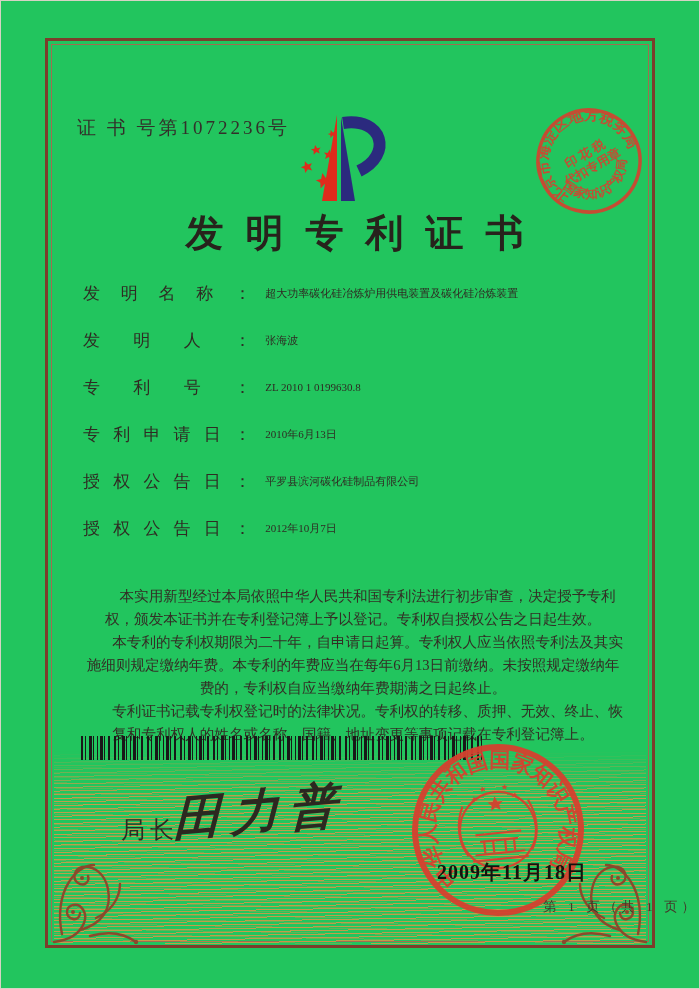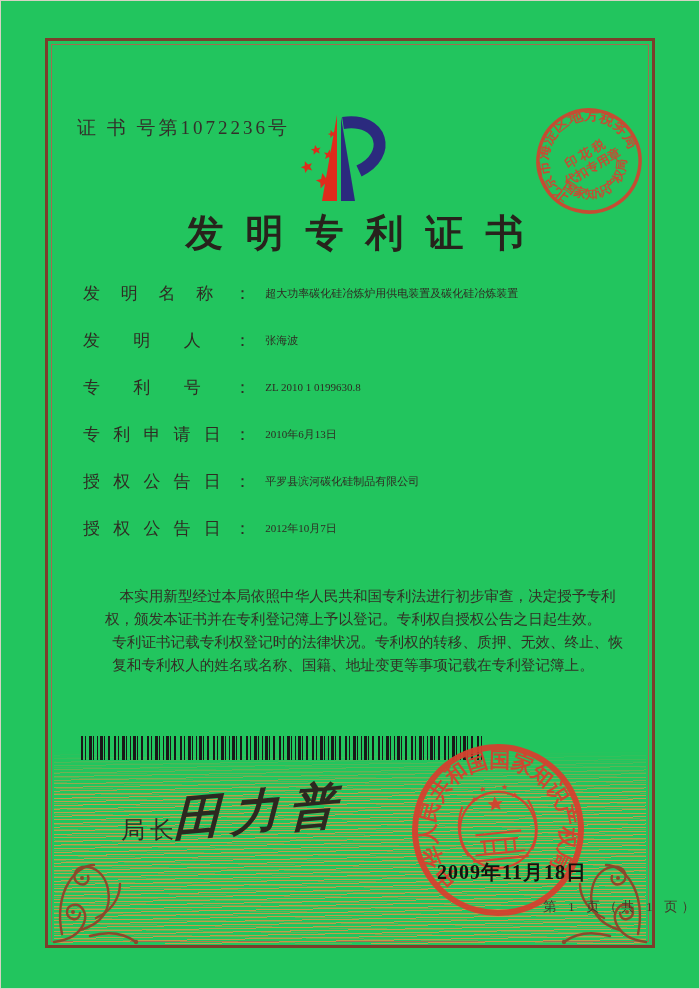--- a/index.html
+++ b/index.html
@@ -143,20 +143,21 @@
       <span class="fvalue">平罗县滨河碳化硅制品有限公司</span>
     </div>
     <div class="frow">
       <span class="flabel">授权公告日：</span>
       <span class="fvalue">2012年10月7日</span>
     </div>
   </div>
 
   <div class="body-text">
     <p>本实用新型经过本局依照中华人民共和国专利法进行初步审查，决定授予专利权，颁发本证书并在专利登记簿上予以登记。专利权自授权公告之日起生效。</p>
+    <p>本专利的专利权期限为二十年，自申请日起算。专利权人应当依照专利法及其实施细则规定缴纳年费。本专利的年费应当在每年6月13日前缴纳。未按照规定缴纳年费的，专利权自应当缴纳年费期满之日起终止。</p>
     <p>专利证书记载专利权登记时的法律状况。专利权的转移、质押、无效、终止、恢复和专利权人的姓名或名称、国籍、地址变更等事项记载在专利登记簿上。</p>
   </div>
 
   <div class="barcode"></div>
 
   <div class="director">局长</div>
   <div class="signature">田力普</div>
 
   <svg class="seal" width="178" height="178" viewBox="0 0 178 178">
     <defs>

